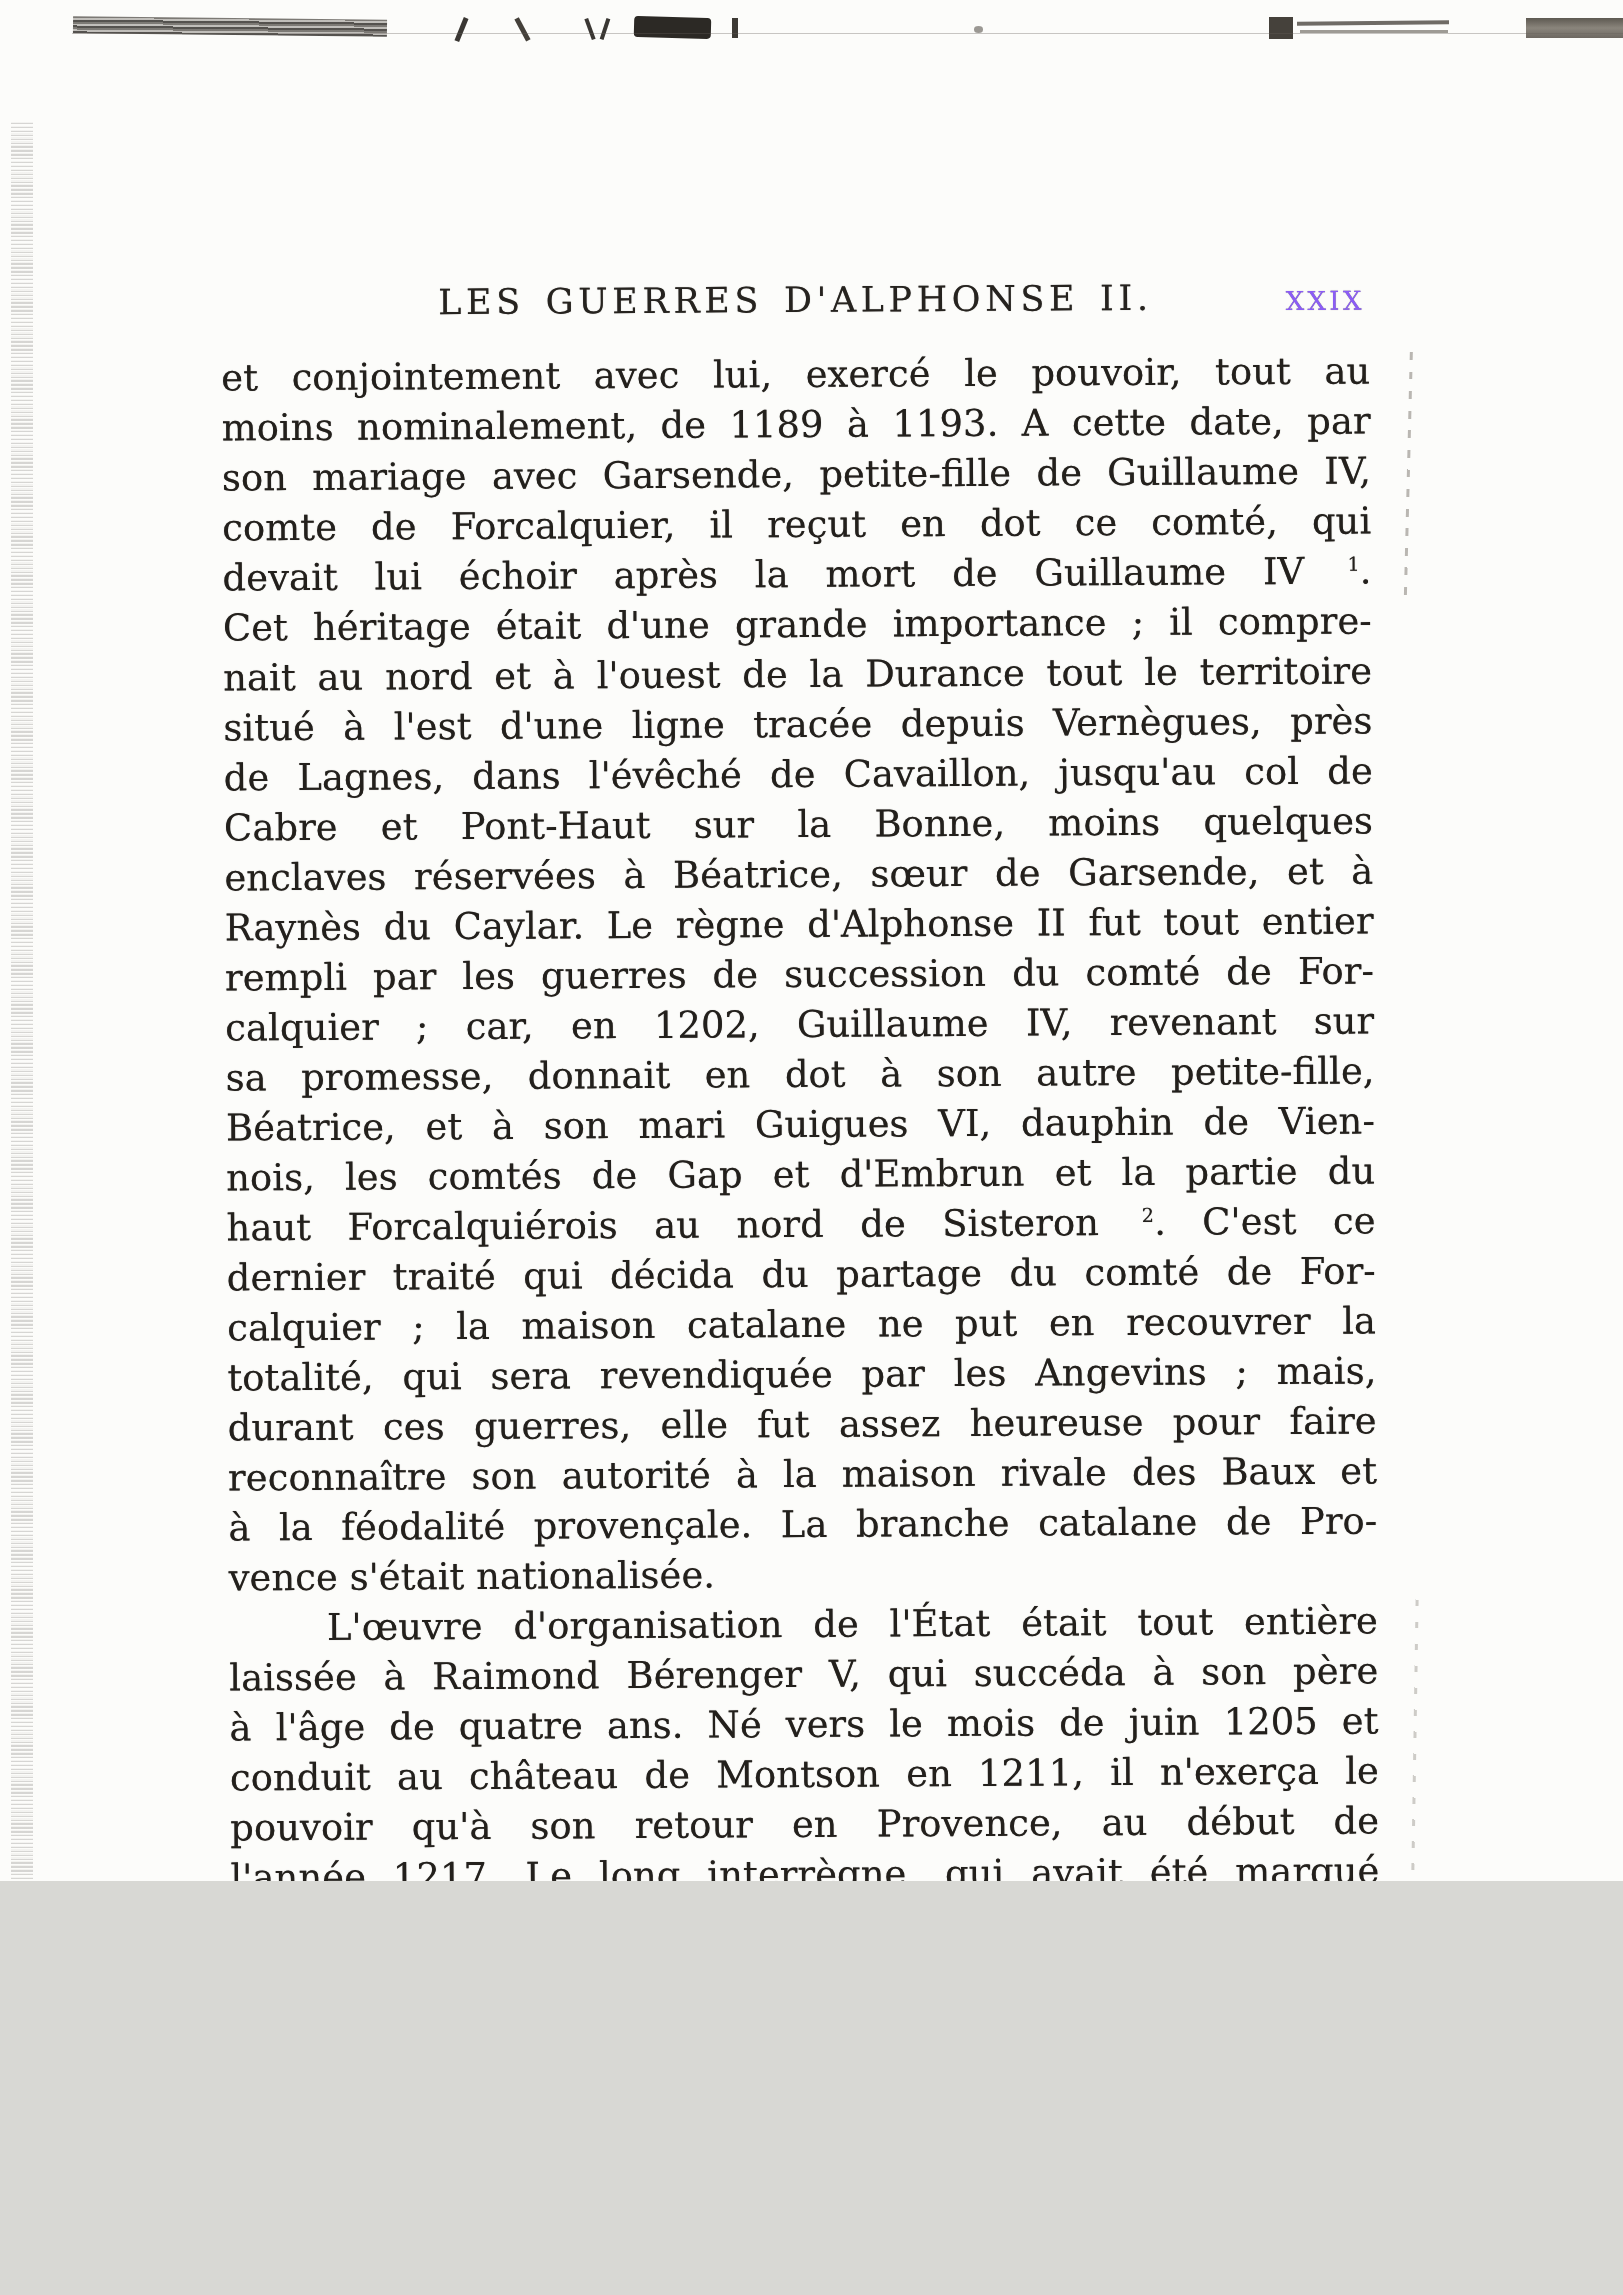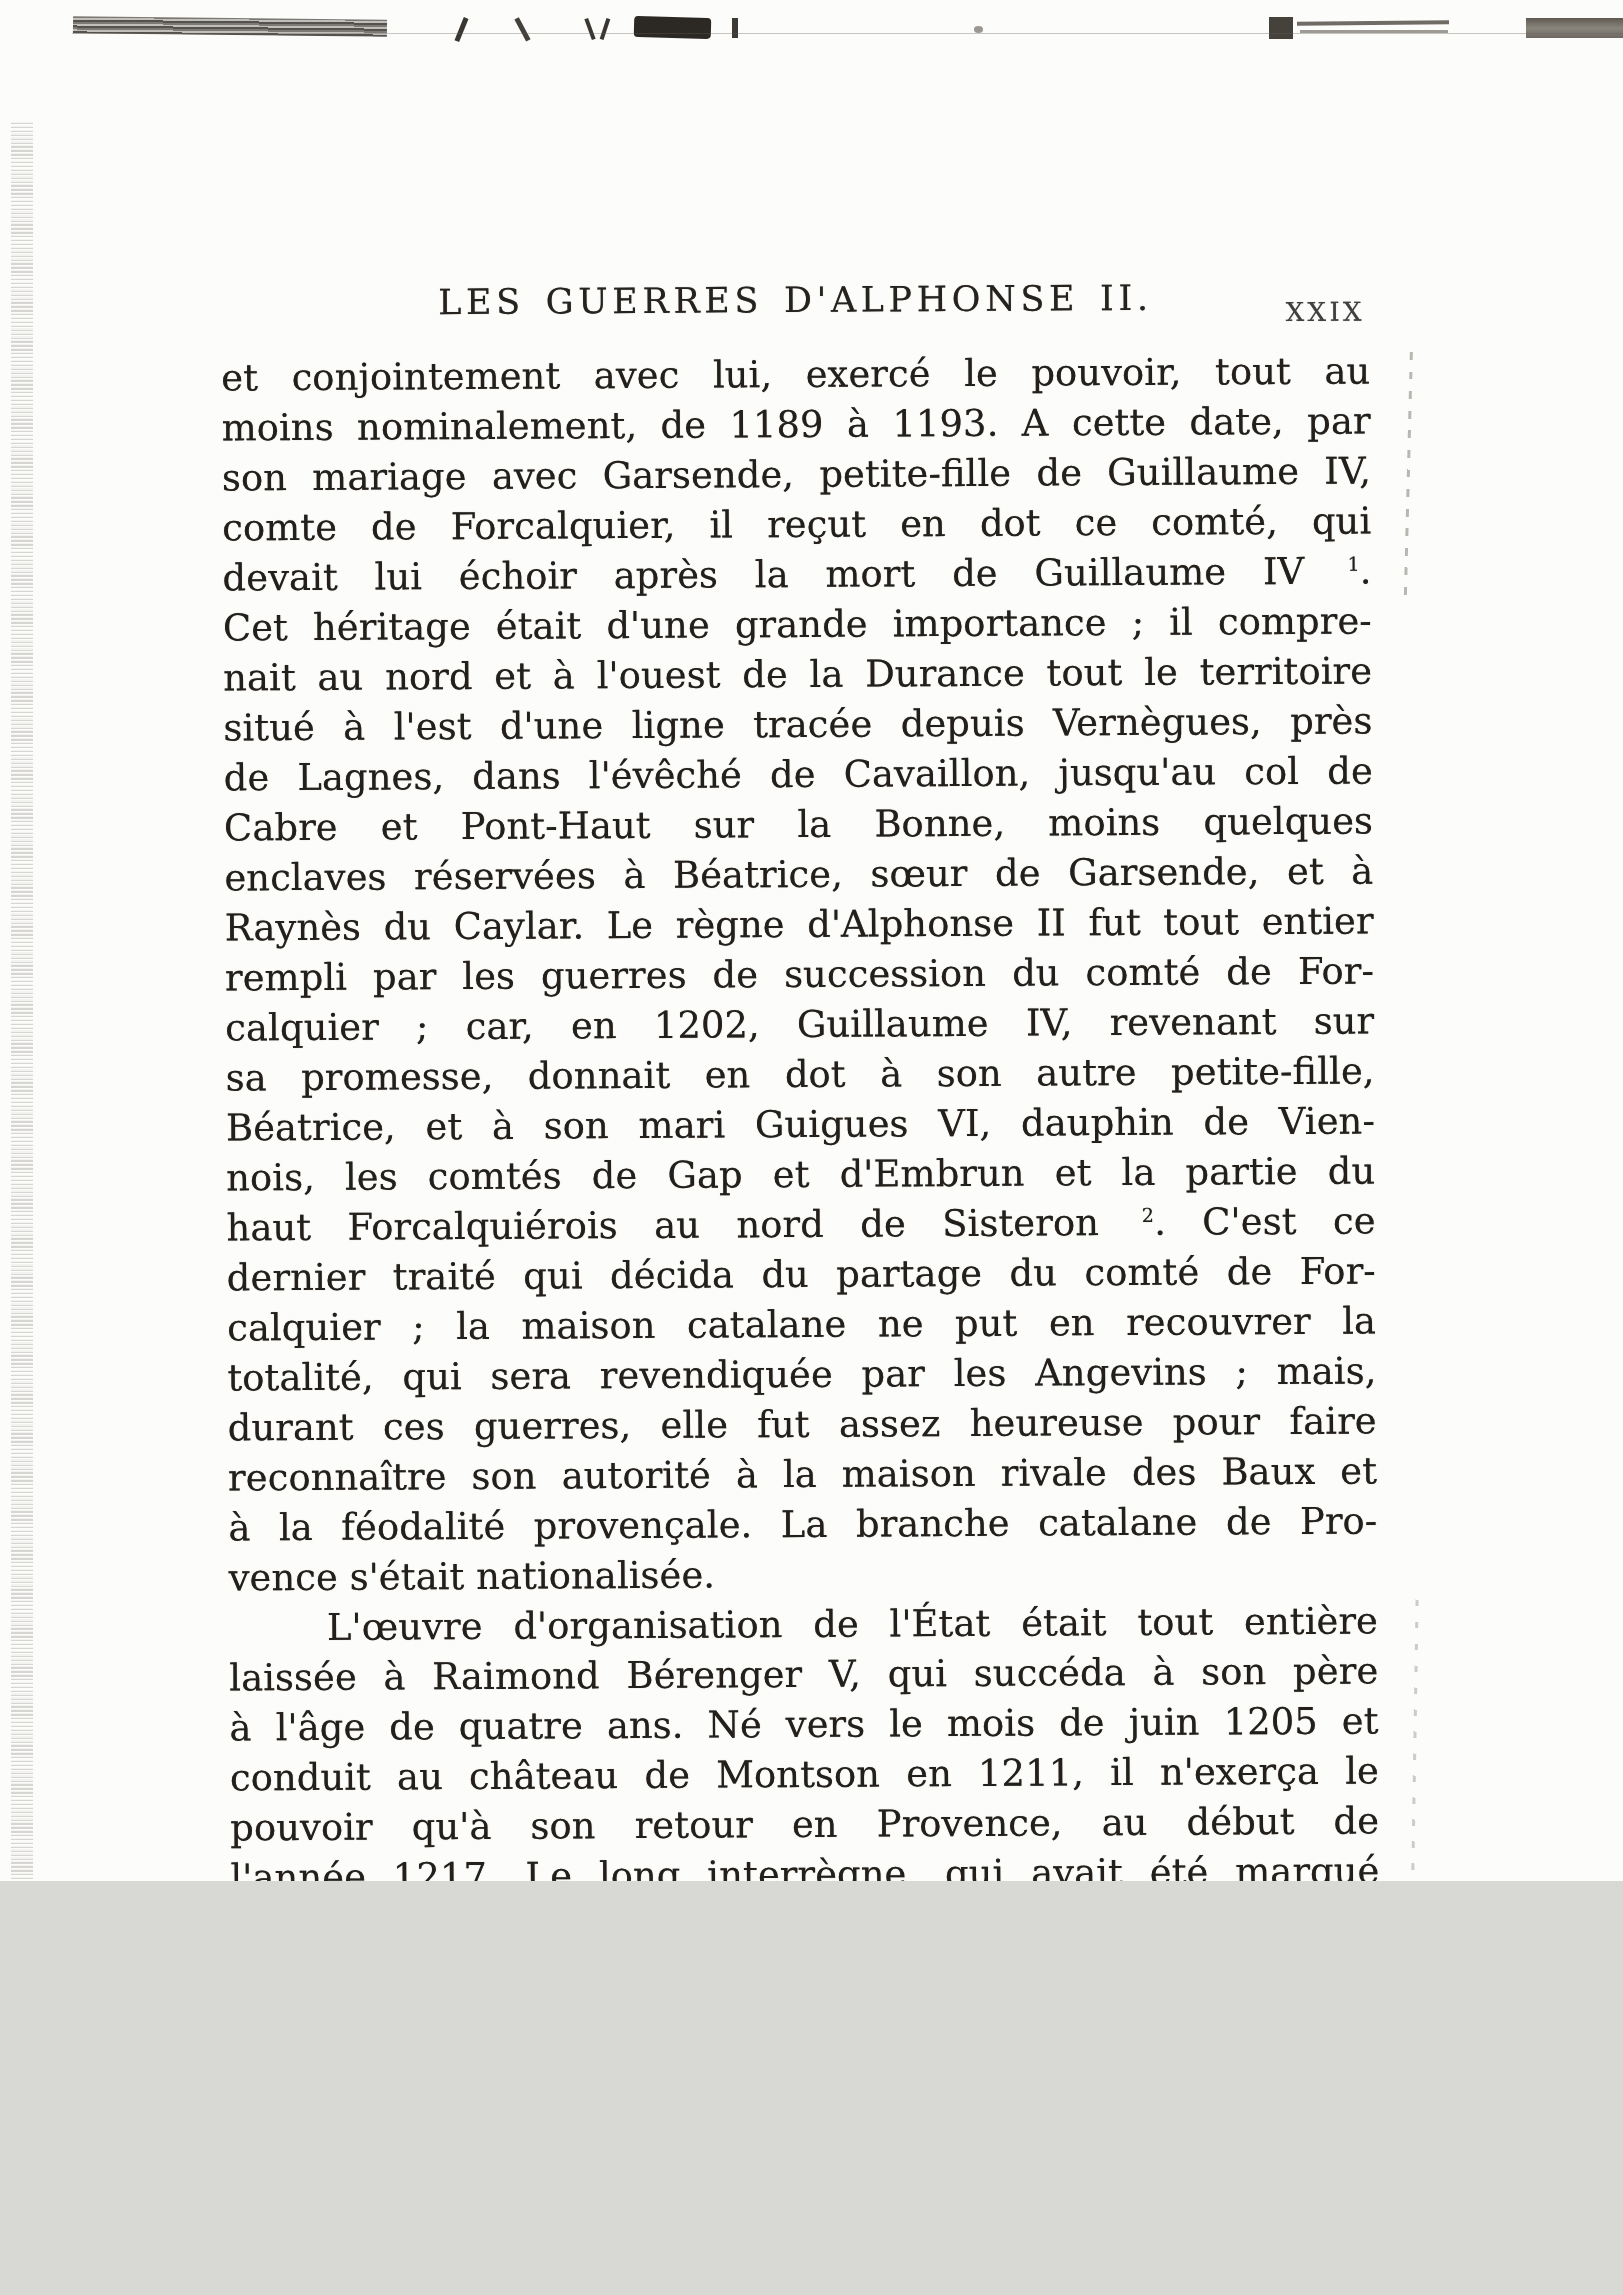--- a/index.html
+++ b/index.html
@@ -18,22 +18,22 @@
     transform-origin:50% 50%;
     text-shadow:0 0 0.7px rgba(40,36,32,.65);
   }
   .header-row{position:absolute;top:280px;left:0;width:100%;height:52px;}
   .running-title{
     display:block;text-align:center;
     font-size:35px;letter-spacing:4.6px;word-spacing:5.2px;
     color:#26231f;
   }
   .page-number{
-    position:absolute;right:5.2px;top:20px;
-    font-size:26px;letter-spacing:3.3px;color:#404040;
+    position:absolute;right:5.2px;top:9px;
+    font-size:26px;letter-spacing:3.3px;color:#8b5cf6;
   }
   .text-block{position:absolute;top:350px;left:0;width:100%;}
   .line{
     height:50px;line-height:50px;font-size:37px;
     text-align:justify;text-align-last:justify;
     white-space:nowrap; 
     white-space:normal;
     color:#23201c;
   }
   .line.indent{text-indent:98px;}

